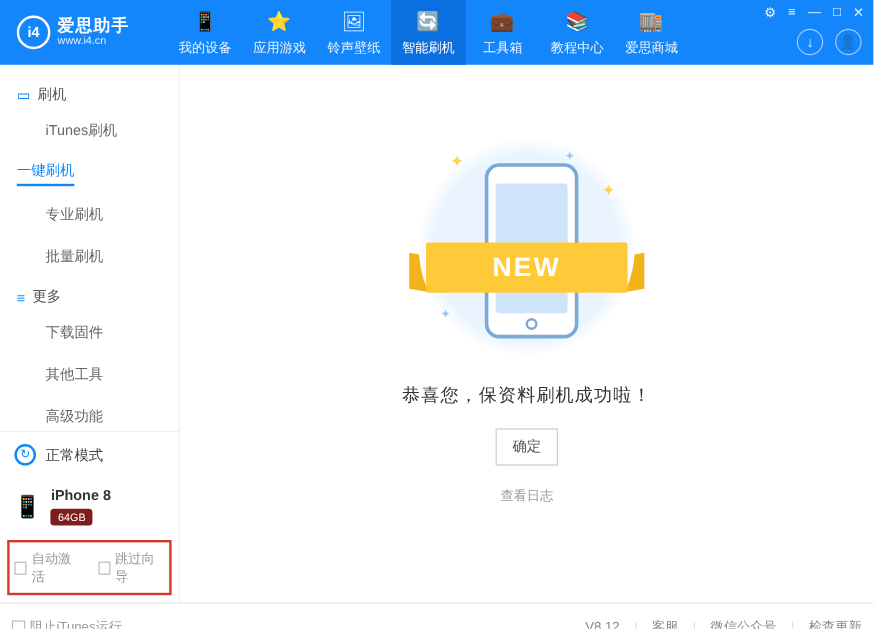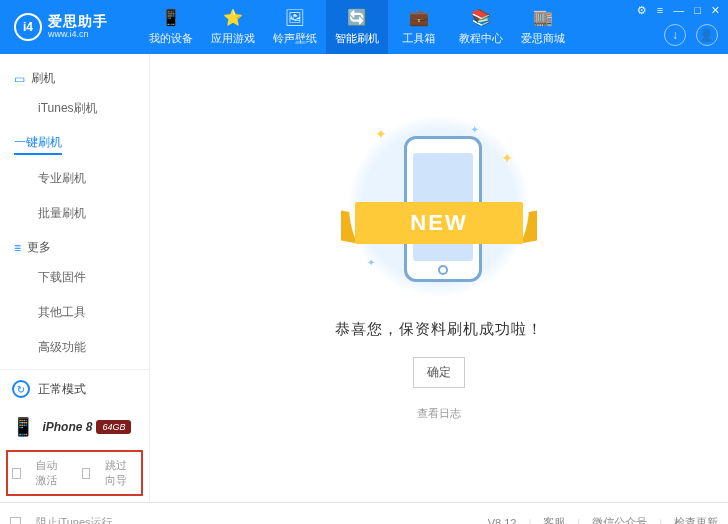--- a/index.html
+++ b/index.html
@@ -30,26 +30,26 @@
   .sb-group .ico { color: #1486fb; }
   .sb-list { }
   .sb-item { padding: 9px 14px 9px 38px; cursor: pointer; color: #666; font-size: 12px; }
   .sb-item.active { color: #1486fb; border-bottom: 2px solid #1486fb; display: inline-block; margin-left: 38px; padding: 4px 0; }
   .sb-item.active-wrap { padding: 6px 14px; }
 
   .mode-box { border-top: 1px solid #eee; padding: 10px 12px; display: flex; align-items: center; gap: 8px; color: #444; }
   .mode-ico { width: 18px; height: 18px; border-radius: 50%; border: 2px solid #1486fb; display: flex; align-items: center; justify-content: center; font-size: 10px; color: #1486fb; }
   .device-box { padding: 8px 12px 12px 12px; display: flex; align-items: center; gap: 8px; }
   .phone-ico { font-size: 18px; color: #1486fb; }
-  .dev-txt { display: flex; flex-direction: row; gap: 4px; font-style: italic; }
+  .dev-txt { display: flex; flex-direction: column; gap: 4px; }
   .dev-name { font-weight: bold; color: #333; font-size: 12px; }
   .badge { background: #7f1d1d; color: #fff; font-size: 9px; padding: 2px 6px; border-radius: 3px; display: inline-block; width: fit-content; }
 
   .red-box { border: 2px solid #d43a2a; margin: 0 6px 6px 6px; padding: 6px 4px; display: flex; gap: 14px; }
-  .chk { display: flex; align-items: center; gap: 15px; color: #999; font-size: 11px; }
+  .chk { display: flex; align-items: center; gap: 4px; color: #999; font-size: 11px; }
   .chk-sq { width: 11px; height: 11px; border: 1px solid #bbb; background: #fff; }
 
   .main { flex: 1; position: relative; display: flex; flex-direction: column; align-items: center; justify-content: center; }
   .illus { width: 180px; height: 180px; position: relative; margin-top: -20px; }
   .halo { position: absolute; inset: 0; border-radius: 50%; background: radial-gradient(circle, #e9f4ff 0%, #e9f4ff 60%, #fff 72%); }
   .spark { position: absolute; color: #ffd257; font-size: 14px; }
   .spark.s1 { top: 10px; left: 26px; }
   .spark.s2 { top: 34px; right: 16px; }
   .spark.s3 { bottom: 28px; left: 18px; font-size: 10px; color: #8fc8ff; }
   .spark.s4 { top: 8px; right: 50px; font-size: 10px; color: #8fc8ff; }

